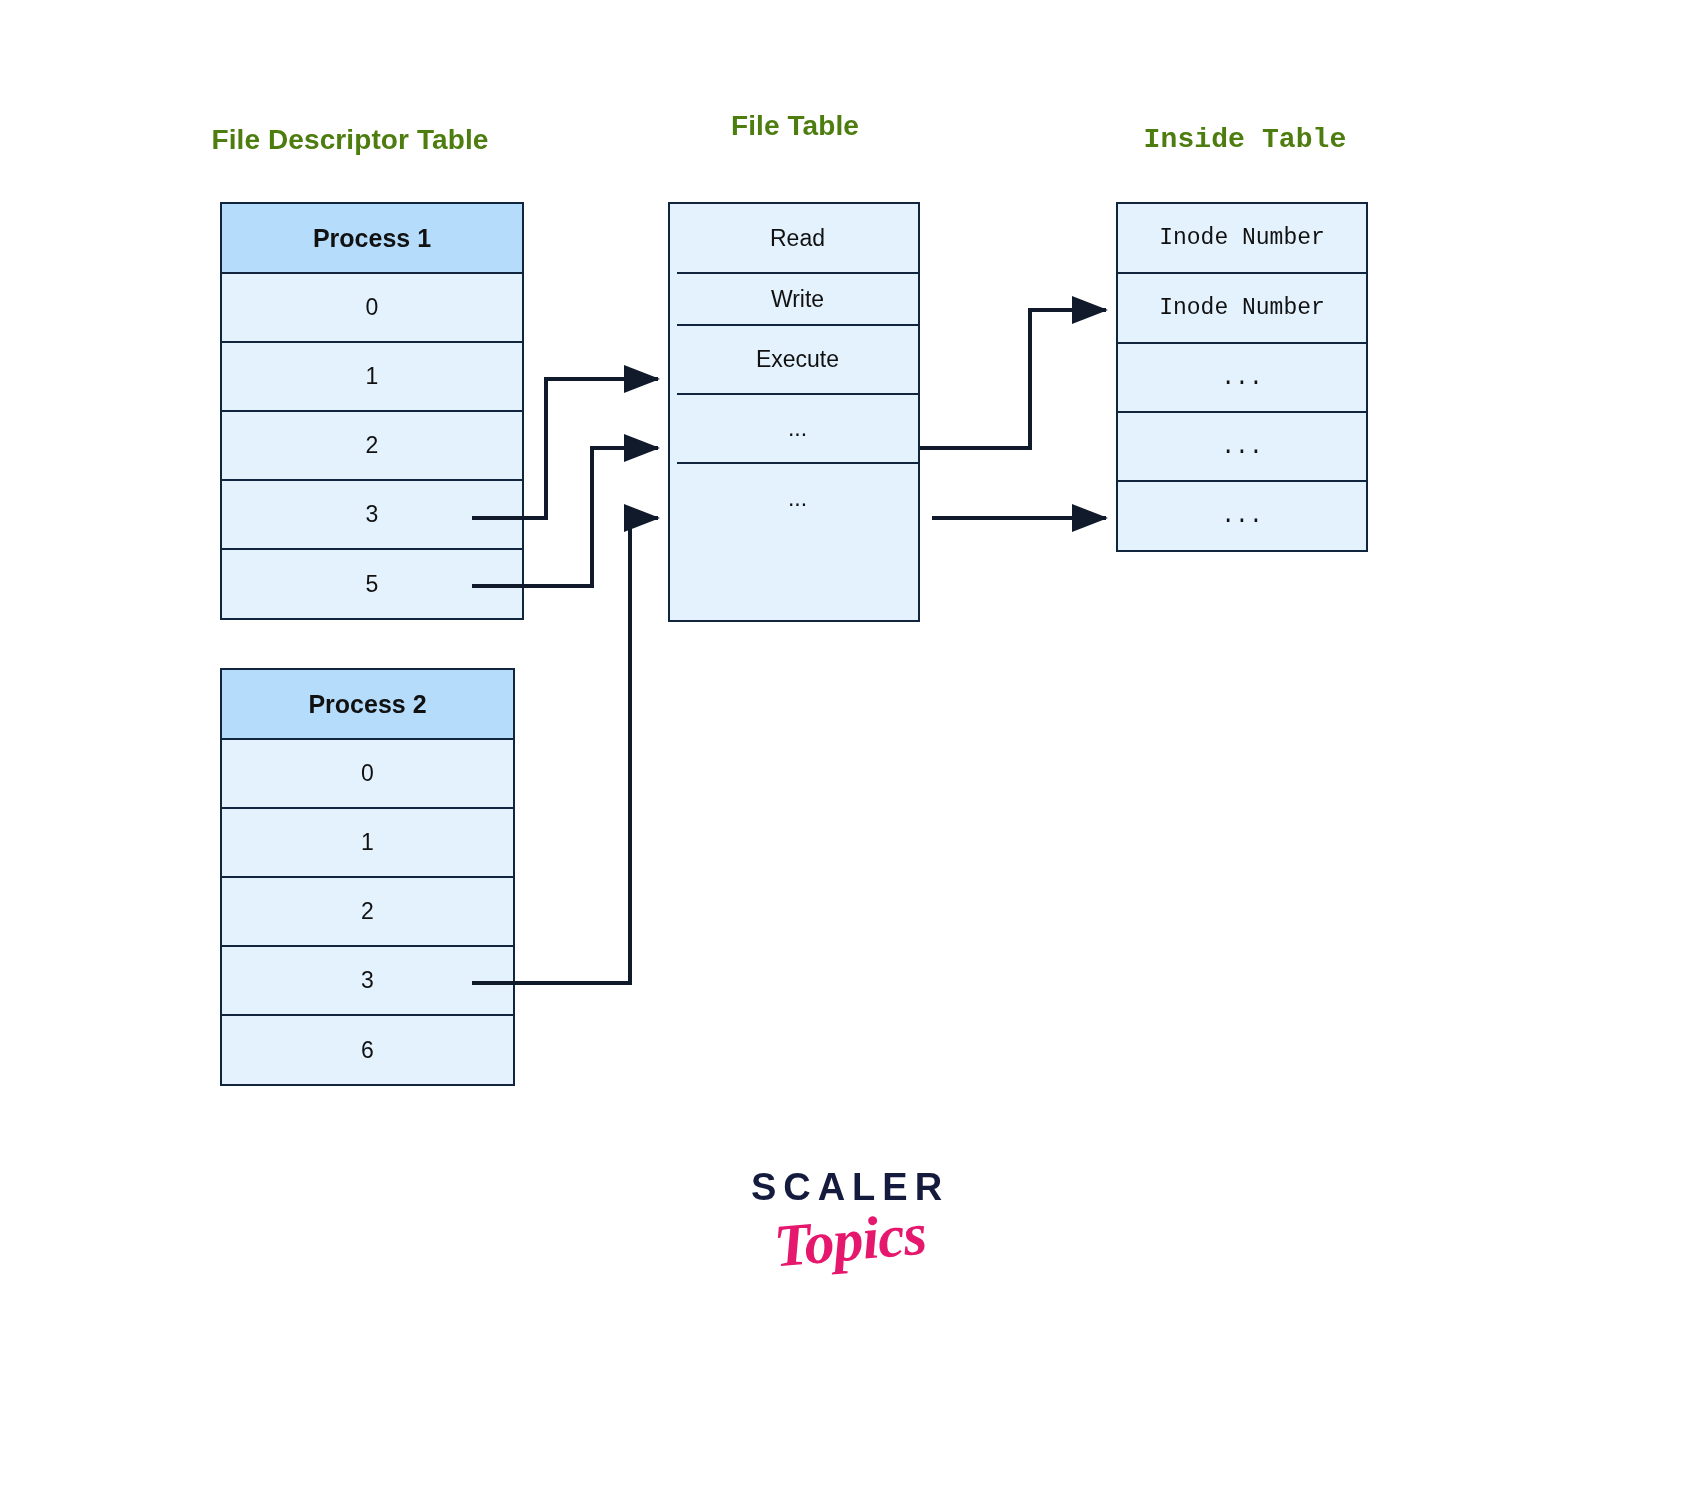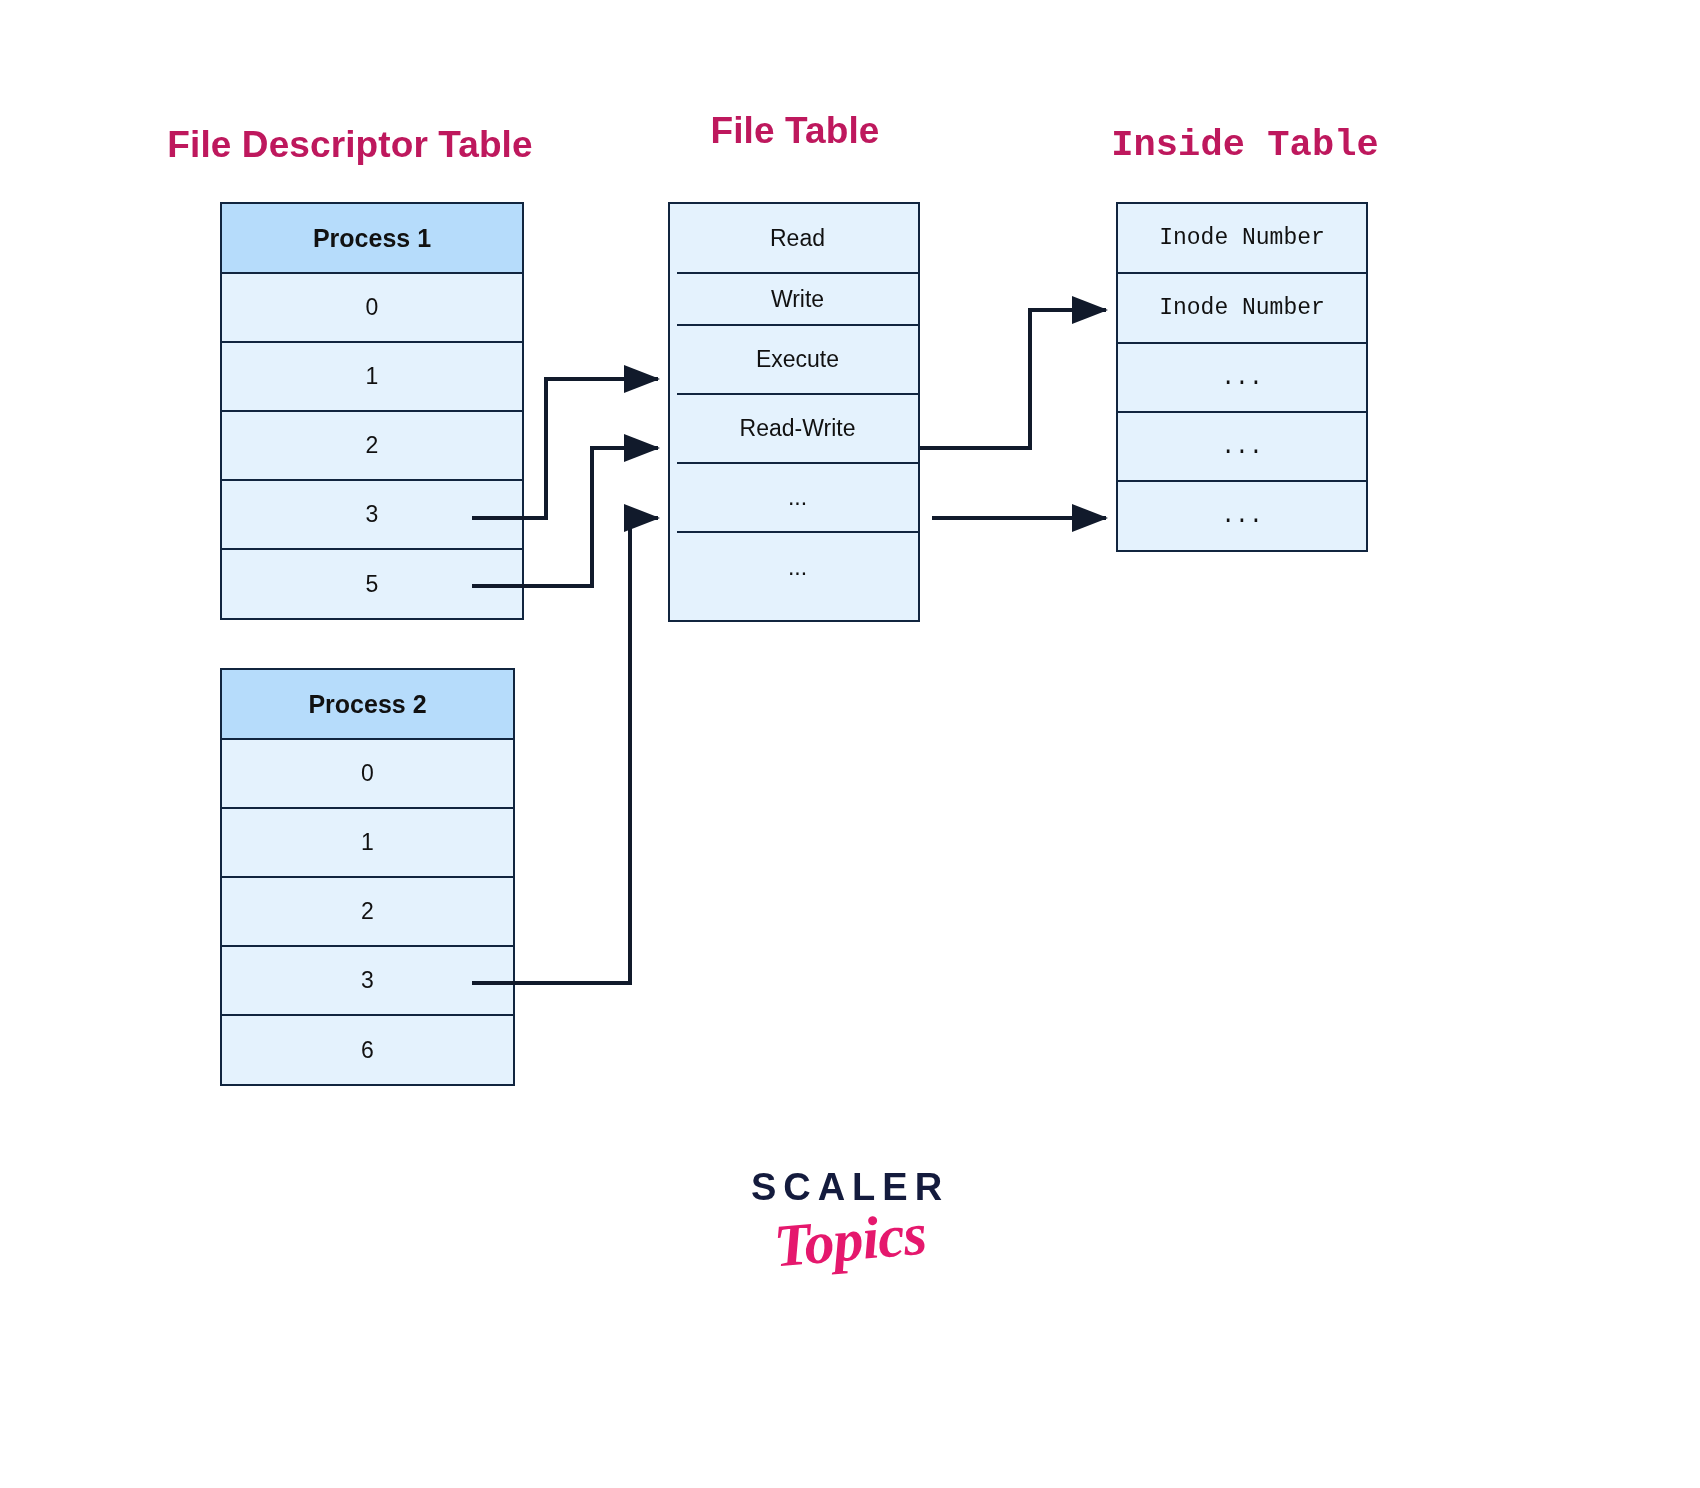--- a/index.html
+++ b/index.html
@@ -14,23 +14,23 @@
     font-family: "Liberation Sans", sans-serif;
     overflow: hidden;
   }
   .canvas {
     position: absolute;
     inset: 0;
   }
   
   .col-title {
     position: absolute;
-    font-size: 37px;
+    font-size: 28px;
     font-weight: 700;
-    color: #be185d;
+    color: #4d7c0f;
     text-align: center;
     white-space: nowrap;
     letter-spacing: 0.1px;
   }
   #title-fd   { left: 120px; top: 124px; width: 460px; }
   #title-file { left: 600px; top: 110px; width: 390px; }
   #title-inode{ left: 1060px; top: 124px; width: 370px; font-family: Liberation Mono, monospace; }
 
   
   .table {
@@ -125,21 +125,20 @@
     <div class="cell" style="height:69px">1</div>
     <div class="cell" style="height:69px">2</div>
     <div class="cell" style="height:69px">3</div>
     <div class="cell" style="height:68px">6</div>
   </div>
 
   <div class="table" id="table-file">
     <div class="cell" style="height:70px">Read</div>
     <div class="cell" style="height:52px">Write</div>
     <div class="cell" style="height:69px">Execute</div>
-    <div class="cell" style="height:69px">Read-Write</div>
     <div class="cell" style="height:69px">...</div>
     <div class="cell" style="height:69px">...</div>
   </div>
 
   <div class="table" id="table-inode">
     <div class="cell" style="height:70px">Inode Number</div>
     <div class="cell" style="height:70px">Inode Number</div>
     <div class="cell" style="height:69px">...</div>
     <div class="cell" style="height:69px">...</div>
     <div class="cell" style="height:68px">...</div>

